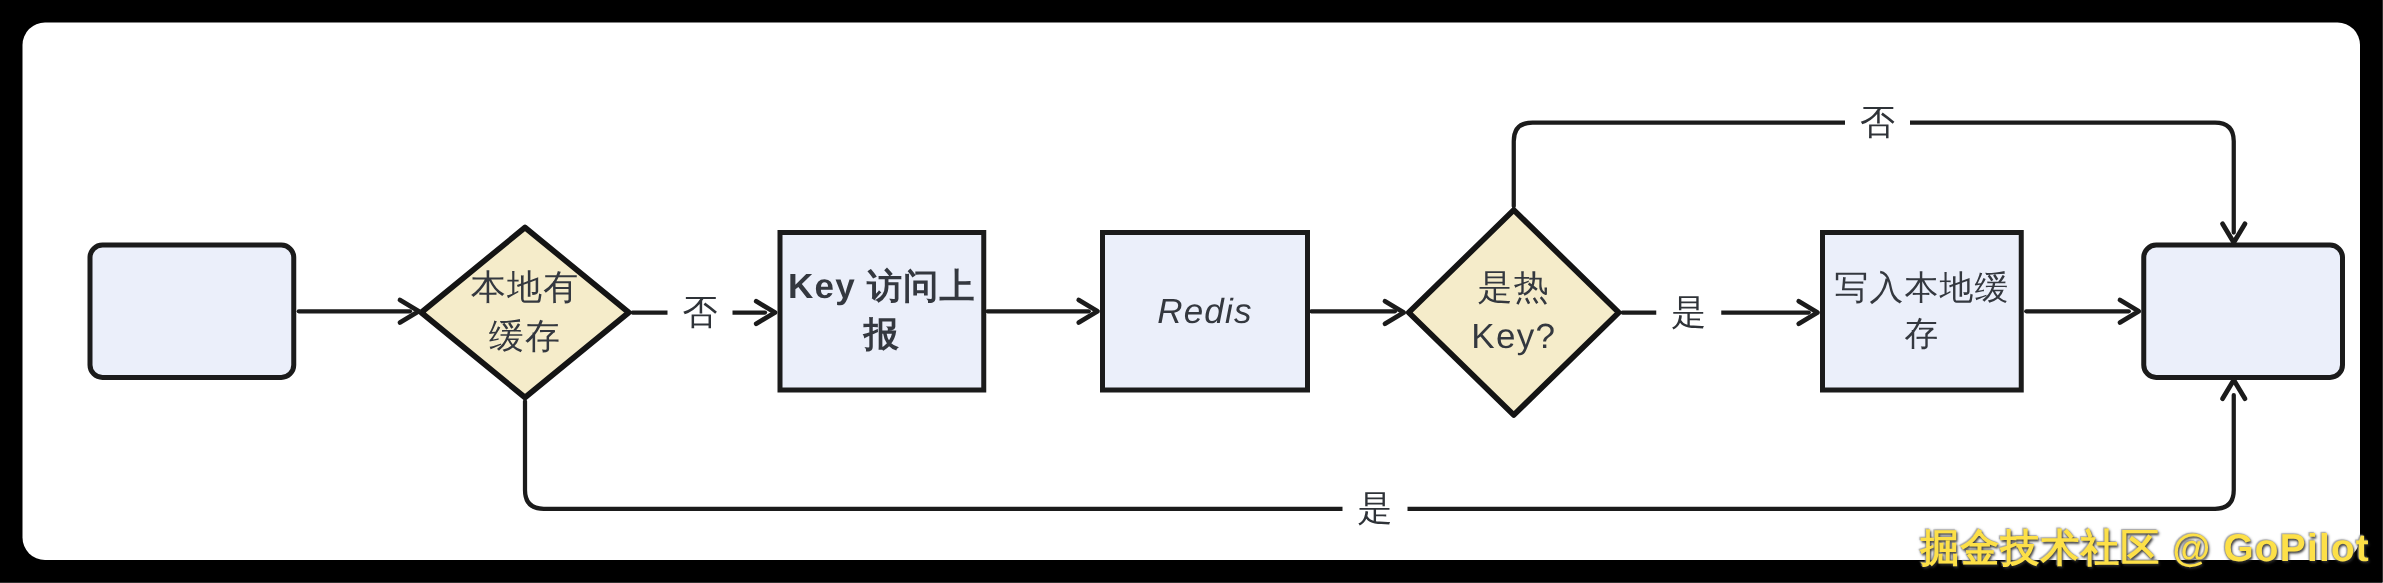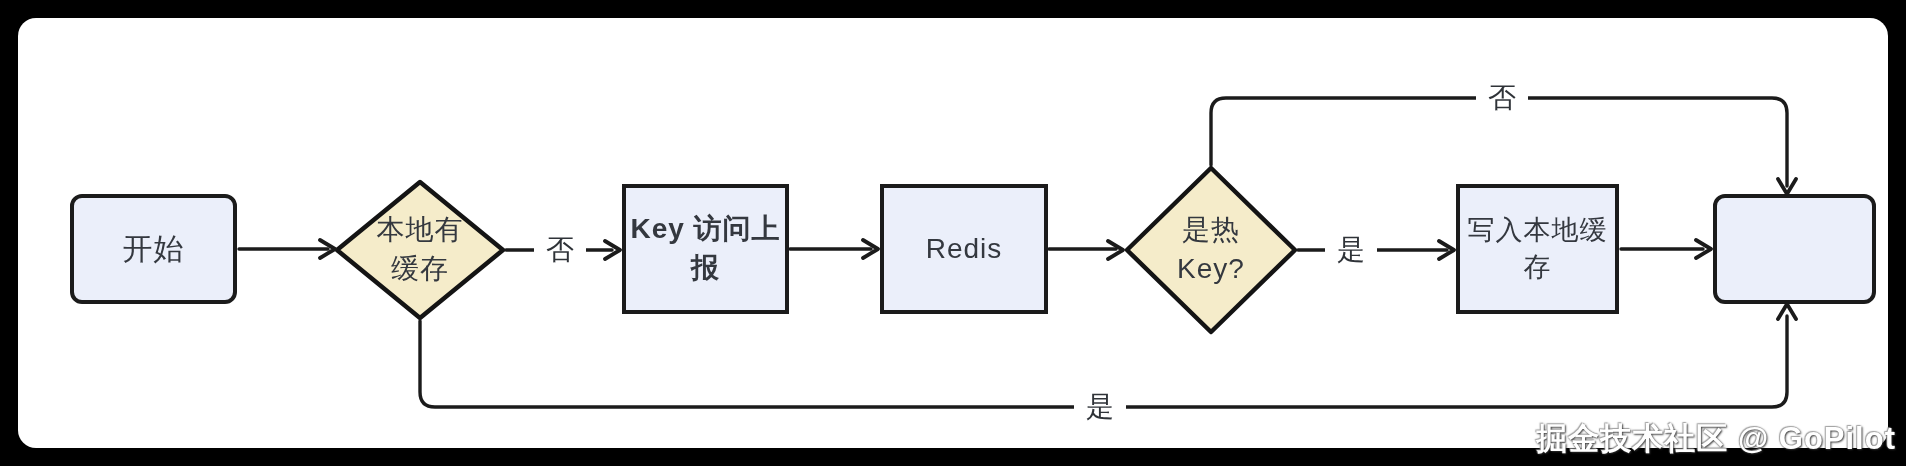--- a/index.html
+++ b/index.html
@@ -21,21 +21,21 @@
     text-align:center;color:#34383f;font-size:28px;line-height:1.38;letter-spacing:1px;
   }
   .node-label.big{font-size:30px;}
   .edge-label{
     position:absolute;transform:translate(-50%,-50%);
     background:#ffffff;padding:2px 12px;color:#2f3338;font-size:28px;line-height:1;
   }
   .watermark{
     position:absolute;right:10px;bottom:6px;
     font-size:31px;font-weight:bold;letter-spacing:1px;
-    color:#ffffff;
+    color:#fde047;
     text-shadow:1px 1px 2px rgba(40,40,40,0.85),-1px -1px 1px rgba(150,150,150,0.8),0 0 2px rgba(120,120,120,0.6);
     white-space:nowrap;
   }
 </style>
 </head>
 <body>
 
 <div class="stage">
   <div class="card"></div>
 
@@ -67,34 +67,31 @@
     <path class="edge" d="M 1621 249 H 1703"></path>
     <path class="arrowhead" d="M 1696 240 L 1711 249 L 1696 258"></path>
 
     <path class="edge" d="M 1211 165 V 113 Q 1211 98 1226 98 H 1772 Q 1787 98 1787 113 V 186"></path>
     <path class="arrowhead" d="M 1778 179 L 1787 194 L 1796 179"></path>
 
     <path class="edge" d="M 420 321 V 392 Q 420 407 435 407 H 1772 Q 1787 407 1787 392 V 316"></path>
     <path class="arrowhead" d="M 1778 319 L 1787 304 L 1796 319"></path>
   </svg>
 
-  <div class="node-label big" style="left:72px;top:196px;width:163px;height:106px;">
-    <span>开始</span>
-  </div>
 
   <div class="node-label" style="left:345px;top:182px;width:150px;height:136px;">
     <span>本地有</span>
     <span>缓存</span>
   </div>
 
   <div class="node-label" style="left:624px;top:186px;width:163px;height:126px;font-weight:bold;">
     <span>Key 访问上报</span>
   </div>
 
-  <div class="node-label" style="left:882px;top:186px;width:164px;height:126px;">
+  <div class="node-label" style="left:882px;top:186px;width:164px;height:126px;font-style:italic;">
     <span>Redis</span>
   </div>
 
   <div class="node-label" style="left:1136px;top:168px;width:150px;height:164px;">
     <span>是热</span>
     <span>Key?</span>
   </div>
 
   <div class="node-label" style="left:1458px;top:186px;width:159px;height:126px;font-size:27px;">
     <span>写入本地缓存</span>

